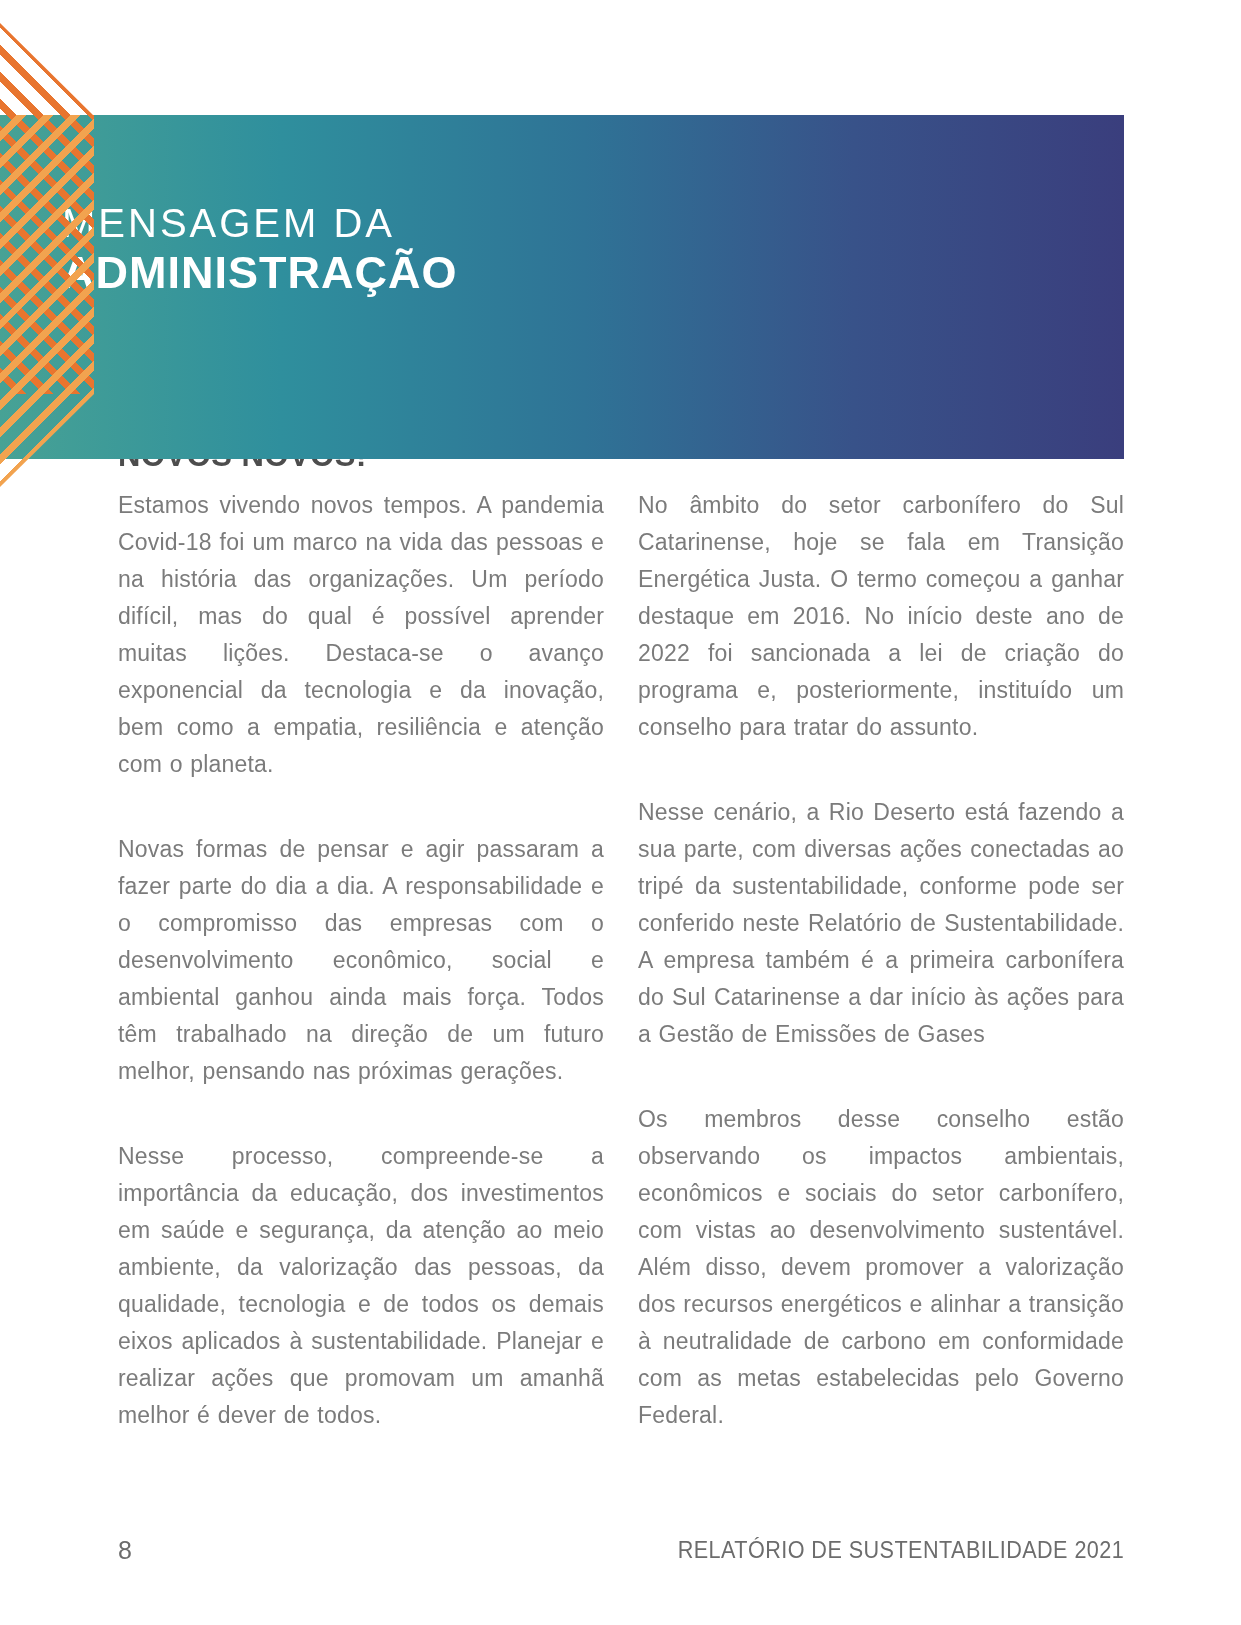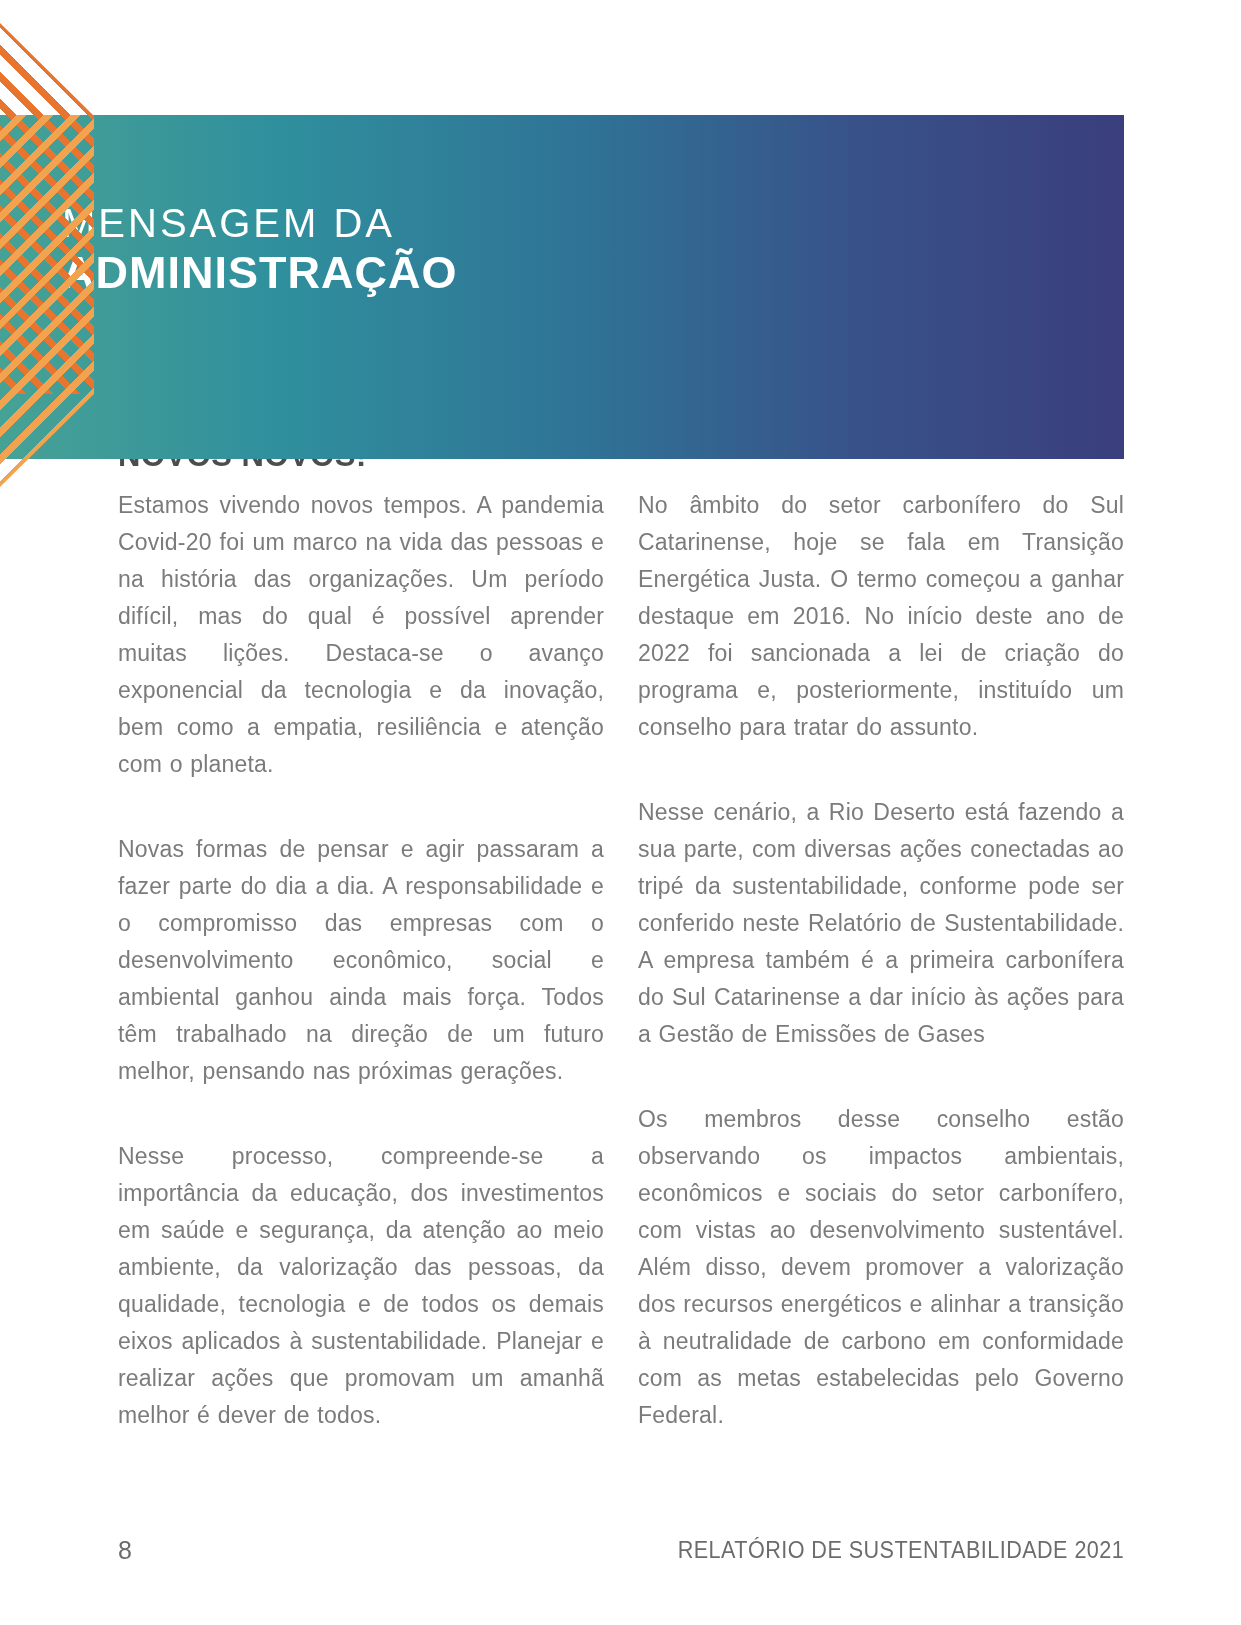--- a/index.html
+++ b/index.html
@@ -92,21 +92,21 @@
     <span class="banner-line2">ADMINISTRAÇÃO</span>
   </div>
 
   <div class="pattern-back"></div>
   <div class="pattern-front"></div>
 
   <h2 class="section-heading">NOVOS NOVOS!</h2>
 
   <div class="columns">
     <div class="col">
-      <p>Estamos vivendo novos tempos. A pandemia Covid-20 foi um marco na vida das pessoas e na história das organizações. Um período difícil, mas do qual é possível aprender muitas lições. Destaca-se o avanço exponencial da tecnologia e da inovação, bem como a empatia, resiliência e atenção com o planeta.</p>
+      <p>Estamos vivendo novos tempos. A pandemia Covid-18 foi um marco na vida das pessoas e na história das organizações. Um período difícil, mas do qual é possível aprender muitas lições. Destaca-se o avanço exponencial da tecnologia e da inovação, bem como a empatia, resiliência e atenção com o planeta.</p>
       <p>Novas formas de pensar e agir passaram a fazer parte do dia a dia. A responsabilidade e o compromisso das empresas com o desenvolvimento econômico, social e ambiental ganhou ainda mais força. Todos têm trabalhado na direção de um futuro melhor, pensando nas próximas gerações.</p>
       <p>Nesse processo, compreende-se a importância da educação, dos investimentos em saúde e segurança, da atenção ao meio ambiente, da valorização das pessoas, da qualidade, tecnologia e de todos os demais eixos aplicados à sustentabilidade. Planejar e realizar ações que promovam um amanhã melhor é dever de todos.</p>
     </div>
     <div class="col">
       <p>No âmbito do setor carbonífero do Sul Catarinense, hoje se fala em Transição Energética Justa. O termo começou a ganhar destaque em 2016. No início deste ano de 2022 foi sancionada a lei de criação do programa e, posteriormente, instituído um conselho para tratar do assunto.</p>
       <p>Nesse cenário, a Rio Deserto está fazendo a sua parte, com diversas ações conectadas ao tripé da sustentabilidade, conforme pode ser conferido neste Relatório de Sustentabilidade. A empresa também é a primeira carbonífera do Sul Catarinense a dar início às ações para a Gestão de Emissões de Gases</p>
       <p>Os membros desse conselho estão observando os impactos ambientais, econômicos e sociais do setor carbonífero, com vistas ao desenvolvimento sustentável. Além disso, devem promover a valorização dos recursos energéticos e alinhar a transição à neutralidade de carbono em conformidade com as metas estabelecidas pelo Governo Federal.</p>
     </div>
   </div>
 

